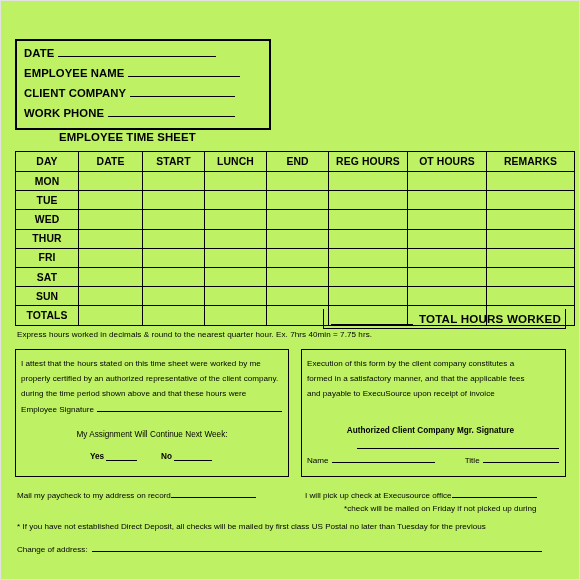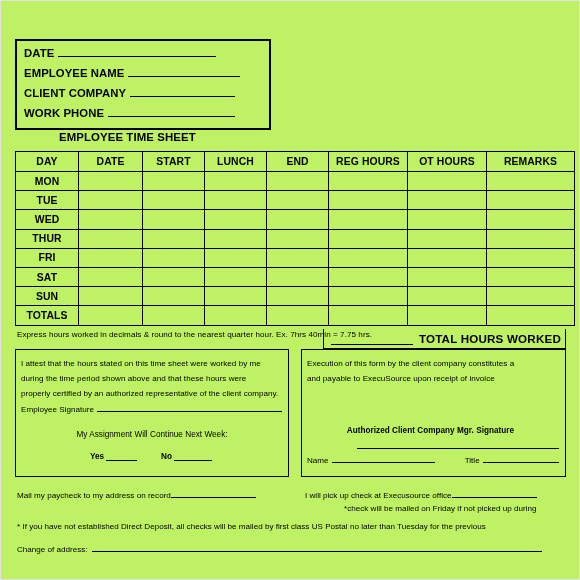--- a/index.html
+++ b/index.html
@@ -67,21 +67,21 @@
   .c-ot{width:78px;}
   .c-rem{width:87px;}
 
   
   .thw{
     position:absolute;left:14px;top:308px;width:551px;height:20px;
   }
   .thw-box{
     position:absolute;right:0;top:0;width:243px;height:20px;
     border:1.6px solid #000;border-top:none;box-sizing:border-box;
-    display:flex;align-items:center;justify-content:flex-end;margin-top:20px;
+    display:flex;align-items:center;justify-content:flex-end;
   }
   .thw-rule{
     width:82px;border-bottom:1.8px solid #000;height:11px;margin-right:6px;
   }
   .thw-txt{font-size:11.6px;font-weight:bold;letter-spacing:.2px;padding-right:4px;}
 
   .express{
     position:absolute;left:16px;top:329px;
     font-size:8.1px;letter-spacing:.05px;white-space:nowrap;
   }
@@ -295,34 +295,35 @@
     <div class="thw-box">
       <span class="thw-rule"></span>
       <span class="thw-txt">TOTAL HOURS WORKED</span>
     </div>
   </div>
 
   <div class="express">Express hours worked in decimals &amp; round to the nearest quarter hour.  Ex.  7hrs 40min = 7.75 hrs.</div>
 
   <div class="att-left">
     <div class="att-line">I attest that the hours stated on this time sheet were worked by me</div>
+    <div class="att-line">properly certified by an authorized representative of the client company.</div>
     <div class="att-line">during the time period shown above and that these hours were</div>
-    <div class="att-line">properly certified by an authorized representative of the client company.</div>
     <div class="sig-row">
       <span>Employee Signature</span>
       <span class="rule"></span>
     </div>
     <div class="assign">My Assignment Will Continue Next Week:</div>
     <div class="yesno">
       <span>Yes</span><span class="u u-yes"></span><span class="gap"></span><span>No</span><span class="u u-no"></span>
     </div>
   </div>
 
   <div class="att-right">
     <div class="att-line">Execution of this form by the client company constitutes a</div>
+    <div class="att-line">formed in a satisfactory manner, and that the applicable fees</div>
     <div class="att-line">and payable to ExecuSource upon receipt of invoice</div>
     <div class="auth-sig">Authorized Client Company Mgr. Signature</div>
     <div class="auth-rule"></div>
     <div class="name-title">
       <span>Name</span>
       <span class="rule nt-r1"></span>
       <span class="nt-title">Title</span>
       <span class="rule nt-r2"></span>
     </div>
   </div>

